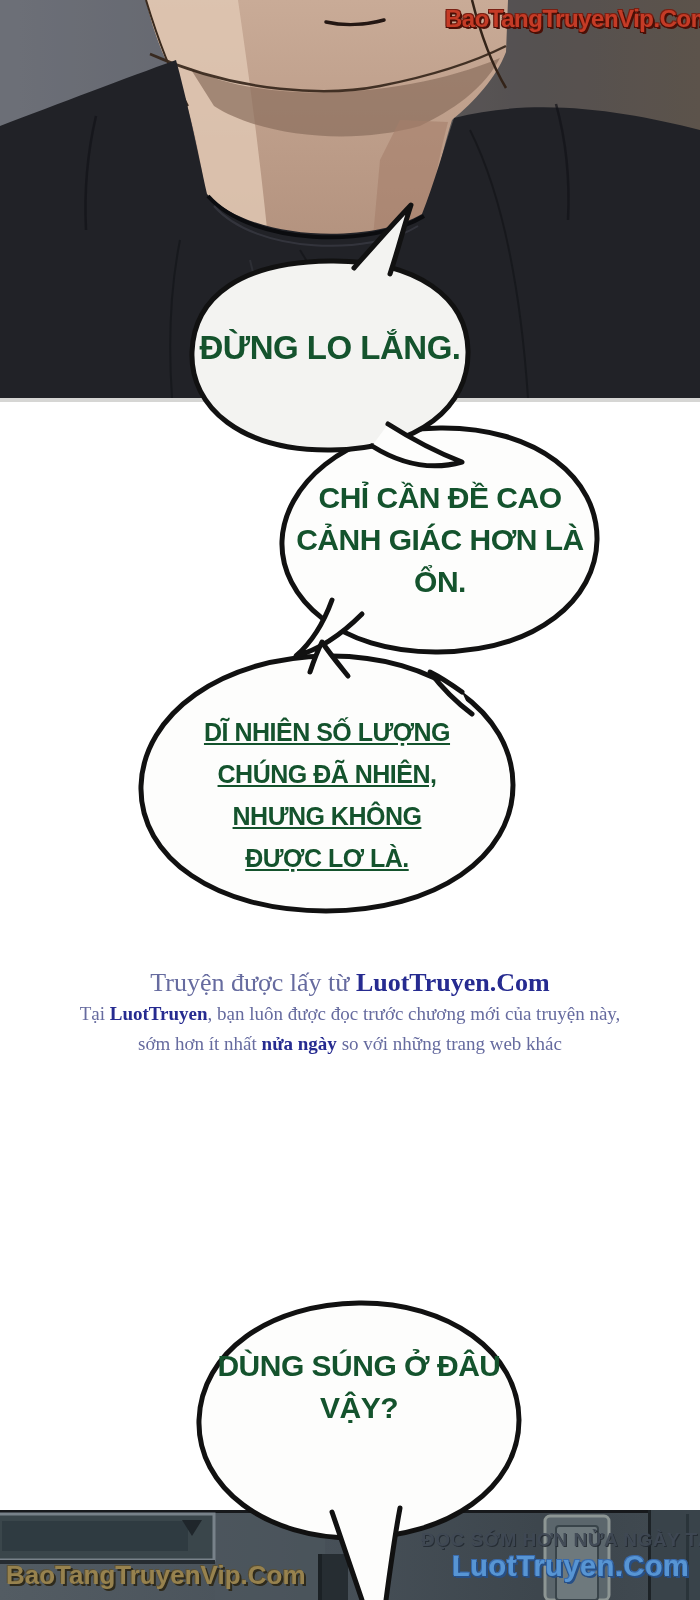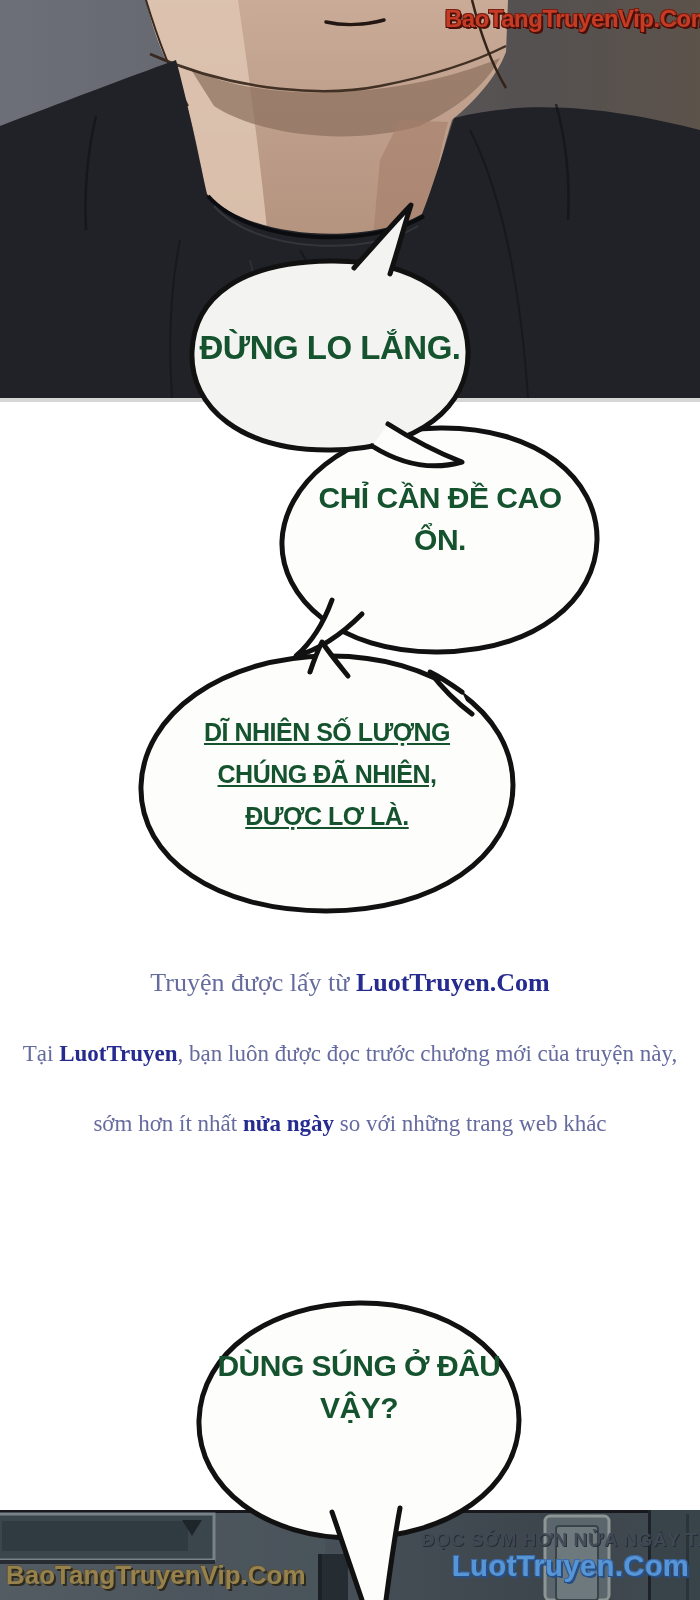--- a/index.html
+++ b/index.html
@@ -22,21 +22,21 @@
         font-family:"Liberation Sans",sans-serif;letter-spacing:-0.5px;}
   .bt1{left:195px;top:326px;width:270px;font-size:33px;line-height:44px;}
   .bt2{left:288px;top:477px;width:304px;font-size:30px;line-height:42px;}
   .bt3{left:145px;top:711px;width:364px;font-size:25px;line-height:42px;text-decoration:underline;}
   .bt4{left:209px;top:1345px;width:300px;font-size:30px;line-height:42px;}
 
   
   .credit{left:0;top:966px;width:700px;text-align:center;
           font-family:"Liberation Serif",serif;color:#666b9f;white-space:nowrap;}
   .credit .l1{font-size:26px;line-height:33px;}
-  .credit .l2,.credit .l3{font-size:23px;line-height:30px;margin-top:40px;}
+  .credit .l2,.credit .l3{font-size:19px;line-height:30px;}
   .credit b{color:#262b90;font-weight:bold;}
 
   
   .wm{position:absolute;font-weight:bold;white-space:nowrap;}
   .wm-red{left:445px;top:5px;font-size:24px;letter-spacing:-0.5px;color:#c53b26;
           text-shadow:2px 2px 0 #4a0f06,-1px -1px 0 #7a2013,1px -1px 0 #7a2013,-1px 1px 0 #4a0f06;}
   .wm-olive{left:6px;top:1560px;font-size:26px;color:#97824e;
           text-shadow:2px 2px 0 #2e2a1c,-1px -1px 0 #5a5034;}
   .wm-gray{left:421px;top:1529px;font-size:19px;letter-spacing:.5px;color:#3f4854;opacity:.9;
           text-shadow:1px 1px 0 #232a31;}
@@ -146,25 +146,27 @@
       <path fill="none" stroke="#111" stroke-width="5" d="M 332,1512 C 344,1548 354,1576 362,1600"></path>
       <path fill="none" stroke="#111" stroke-width="5" d="M 400,1508 C 394,1540 390,1570 386,1600"></path>
     </g>
   </svg>
 
   <div class="btxt bt1">
     <div>ĐỪNG LO LẮNG.</div>
   </div>
   <div class="btxt bt2">
     <div>CHỈ CẦN ĐỀ CAO</div>
+    <div>CẢNH GIÁC HƠN LÀ</div>
     <div>ỔN.</div>
   </div>
   <div class="btxt bt3">
     <div>DĨ NHIÊN SỐ LƯỢNG</div>
     <div>CHÚNG ĐÃ NHIÊN,</div>
+    <div>NHƯNG KHÔNG</div>
     <div>ĐƯỢC LƠ LÀ.</div>
   </div>
   <div class="btxt bt4">
     <div>DÙNG SÚNG Ở ĐÂU</div>
     <div>VẬY?</div>
   </div>
 
   <div class="abs credit">
     <div class="l1"><span>Truyện được lấy từ </span><b>LuotTruyen.Com</b></div>
     <div class="l2"><span>Tại </span><b>LuotTruyen</b><span>, bạn luôn được đọc trước chương mới của truyện này,</span></div>

